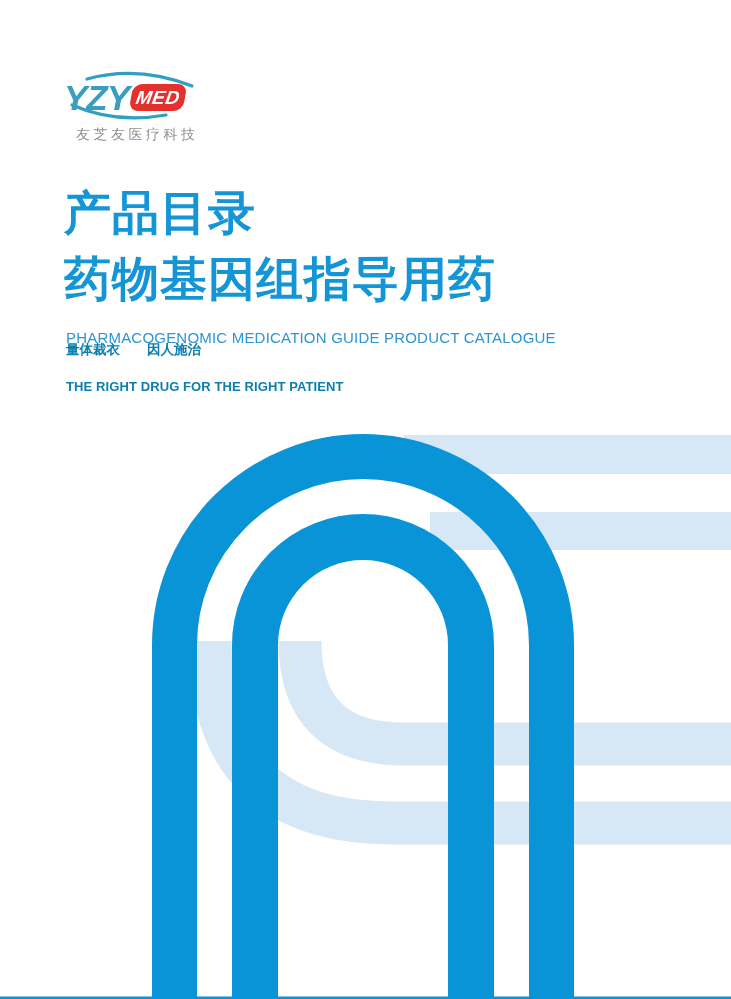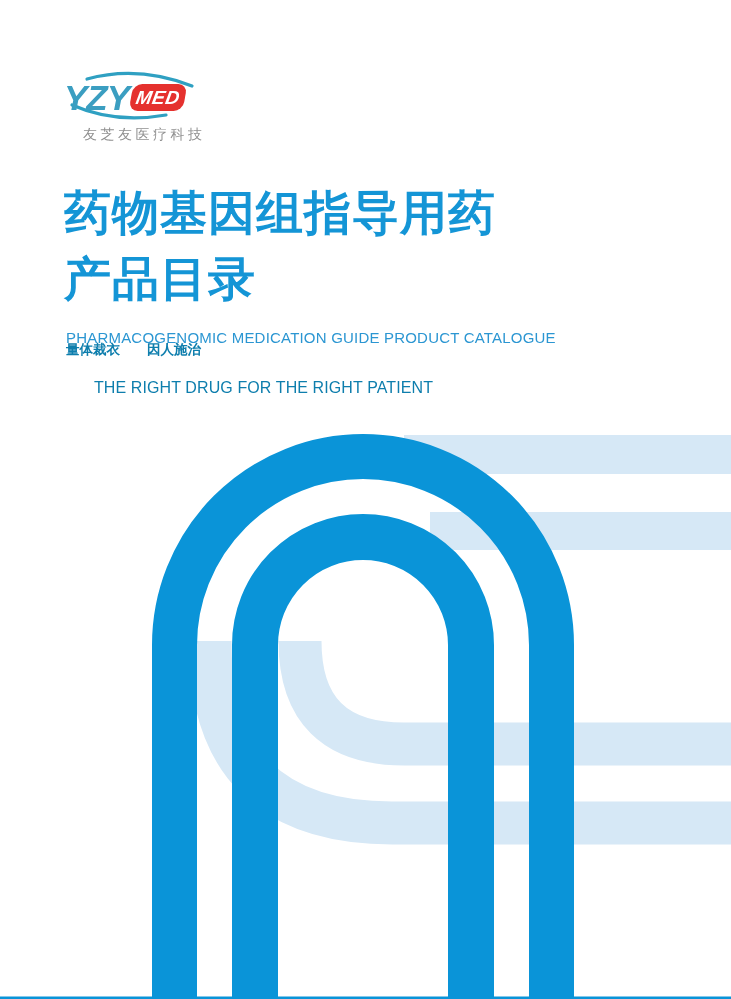--- a/index.html
+++ b/index.html
@@ -36,42 +36,42 @@
   .logo-badge{
     margin-left:2px;background:var(--logo-red);border-radius:9px;
     transform:skewX(-10deg);width:54px;height:27px;
     display:flex;align-items:center;justify-content:center;
   }
   .logo-badge span{
     color:#ffffff;font-weight:700;font-style:italic;font-size:19px;
     letter-spacing:0.5px;line-height:1;
   }
   .company-name{
-    position:absolute;left:83px;top:126px;z-index:2;
+    position:absolute;left:76px;top:126px;z-index:2;
     font-size:14px;color:var(--company-gray);letter-spacing:3.5px;white-space:nowrap;
   }
   
   .title-block{
     position:absolute;left:64px;top:180px;z-index:2;
     color:var(--title-blue);font-weight:800;font-size:47px;line-height:66px;
     letter-spacing:1px;white-space:nowrap;
   }
   .subtitle-en{
     position:absolute;left:66px;top:329px;z-index:2;
     color:var(--subtitle-blue);font-size:15px;font-weight:400;
     letter-spacing:0.2px;white-space:nowrap;
   }
   .tagline-cn{
     position:absolute;left:66px;top:341px;z-index:2;
     color:var(--tagline-blue);font-size:13.5px;font-weight:700;white-space:nowrap;
   }
   .tagline-en{
     position:absolute;left:66px;top:379px;z-index:2;
-    color:var(--tagline-blue);font-size:16px;font-weight:400;
-    letter-spacing:0.1px;white-space:nowrap;margin-left:28px;
+    color:var(--tagline-blue);font-size:13px;font-weight:700;
+    letter-spacing:0.1px;white-space:nowrap;
   }
 </style>
 </head>
 <body>
 
 <div class="page">
 
   <svg class="bg-graphic" viewBox="0 0 731 999" aria-hidden="true">
 
     <g>
@@ -96,21 +96,21 @@
     <div class="logo-row">
       <span class="logo-yzy">YZY</span>
       <span class="logo-badge">
         <span>MED</span>
       </span>
     </div>
   </div>
   <div class="company-name">友芝友医疗科技</div>
 
   <div class="title-block">
+    <div>产品目录</div>
     <div>药物基因组指导用药</div>
-    <div>产品目录</div>
   </div>
   <div class="subtitle-en">PHARMACOGENOMIC MEDICATION GUIDE PRODUCT CATALOGUE</div>
 
   <div class="tagline-cn">量体裁衣　　因人施治</div>
   <div class="tagline-en">THE RIGHT DRUG FOR THE RIGHT PATIENT</div>
 
 </div>
 
 </body></html>

